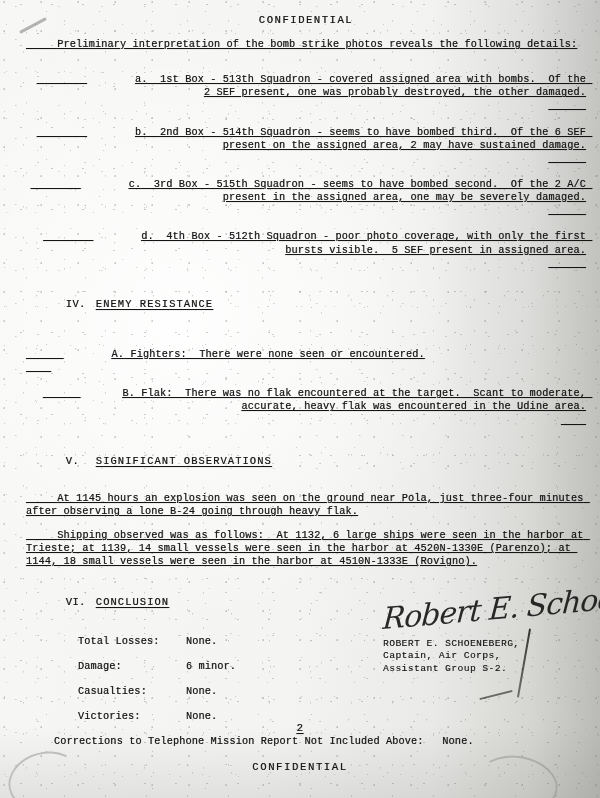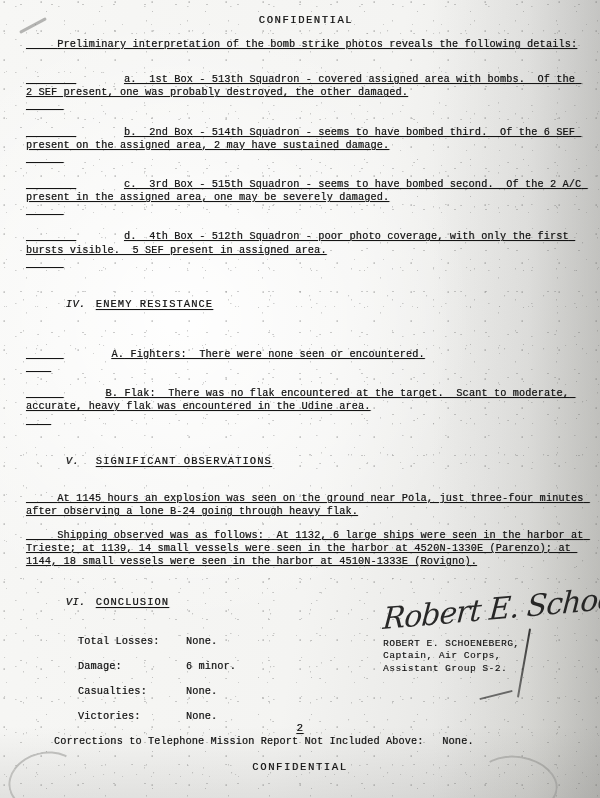--- a/index.html
+++ b/index.html
@@ -96,31 +96,30 @@
   .classification {
     text-align: center;
     letter-spacing: 1.5px;
     font-size: 10.6px;
   }
   #header-classification { padding-top: 14px; }
 
   .header-block { margin-top: 15px; }
 
   .para { margin-top: 11px; text-decoration: underline; }
-  .para.tight { margin-top: 0; }
+  .para.tight { margin-top: 0; text-align: right; }
 
   .section-head {
     margin-top: 15px;
     font-size: 10.4px;
     letter-spacing: .4px;
   }
   .section-num {
     display: inline-block;
     min-width: 30px;
-    font-style: italic;
   }
   .section-title {
     text-decoration: underline;
     text-underline-offset: 2px;
     letter-spacing: 1.1px;
   }
   .sub-letter {
     text-decoration: underline;
     text-underline-offset: 1px;
   }

